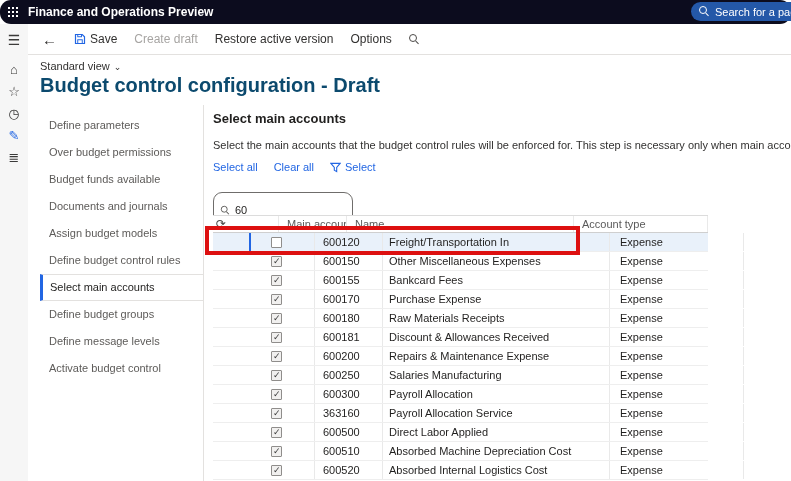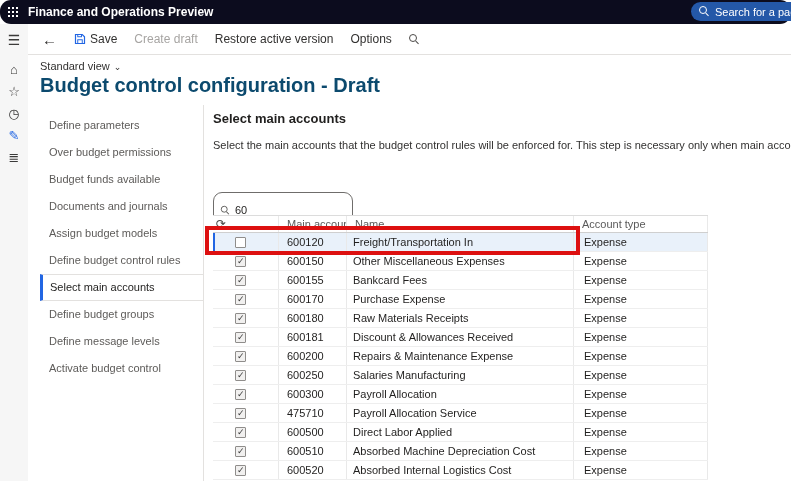--- a/index.html
+++ b/index.html
@@ -88,21 +88,21 @@
 
   
   .grid { position: absolute; left: 9px; top: 110px; width: 495px; border-top: 1px solid #dcdcdc; background: #fff; }
   .grid-header, .grid-row { display: grid; grid-template-columns: 18px 48px 68px 227px 134px; }
   .grid-header { height: 17px; border-bottom: 1px solid #cfcfcf; color: #5a5a5a; }
   .gh { display: flex; align-items: center; height: 100%; padding-left: 8px; overflow: hidden; white-space: nowrap; cursor: pointer; }
   .gh.b, .cell.b { border-right: 1px solid #e9e9e9; }
   .gh.c-sel { padding-left: 3px; cursor: pointer; }
   .refresh-glyph { font-size: 12px; color: #4d4b49; line-height: 1; }
 
-  .grid-row { height: 19px; border-bottom: 1px solid #eeeeee; cursor: pointer; }
+  .grid-row { height: 19px; border-bottom: 1px solid #eeeeee; cursor: pointer; padding-left: 36px; }
   .grid-row.row-selected { background: #e9f1fa; }
   .grid-row.row-selected .c-sel { box-shadow: inset 2px 0 0 #2266E3; }
   .cell { display: flex; align-items: center; height: 100%; overflow: hidden; white-space: nowrap; color: #201f1e; }
   .c-acc { padding-left: 8px; }
   .c-name { padding-left: 6px; }
   .c-type { padding-left: 10px; }
   .checkbox {
     display: inline-block; width: 11px; height: 11px; border: 1px solid #8f8d8b;
     background: #fff; margin-left: 4px; border-radius: 1px; position: relative;
   }
@@ -177,20 +177,30 @@
     <div class="nav-item">Define budget control rules</div>
     <div class="nav-item selected">Select main accounts</div>
     <div class="nav-item">Define budget groups</div>
     <div class="nav-item">Define message levels</div>
     <div class="nav-item">Activate budget control</div>
   </div>
 
 <div class="main">
   <div class="section-heading">Select main accounts</div>
   <div class="desc">Select the main accounts that the budget control rules will be enforced for. This step is necessary only when main account is not selected as a budget</div>
+  <div class="links">
+    <a>Select all</a>
+    <a>Clear all</a>
+    <a>
+      <svg class="funnel-svg" viewBox="0 0 12 12">
+        <path d="M1 1.5 H11 L7.3 6 V10.5 L4.7 9 V6 Z" fill="none" stroke="#2266E3" stroke-width="1.2"></path>
+      </svg>
+      <span>Select</span>
+    </a>
+  </div>
   <div class="filterbox">
     <span class="mag mag-gray small"></span>
     <input value="60" style="">
   </div>
 
   <div class="grid">
     <div class="grid-header">
       <div class="gh c-sel">
           <span class="refresh-glyph">⟳</span>
         </div>
@@ -285,21 +295,21 @@
           </div>
           <div class="cell c-acc b">600300</div>
           <div class="cell c-name b">Payroll Allocation</div>
           <div class="cell c-type b">Expense</div>
         </div>
         <div class="grid-row">
           <div class="cell c-sel"></div>
           <div class="cell c-chk b">
             <span class="checkbox checked"></span>
           </div>
-          <div class="cell c-acc b">475710</div>
+          <div class="cell c-acc b">363160</div>
           <div class="cell c-name b">Payroll Allocation Service</div>
           <div class="cell c-type b">Expense</div>
         </div>
         <div class="grid-row">
           <div class="cell c-sel"></div>
           <div class="cell c-chk b">
             <span class="checkbox checked"></span>
           </div>
           <div class="cell c-acc b">600500</div>
           <div class="cell c-name b">Direct Labor Applied</div>

